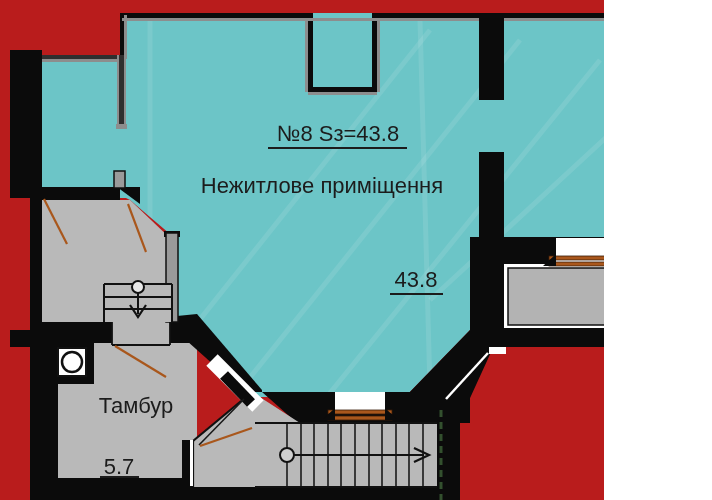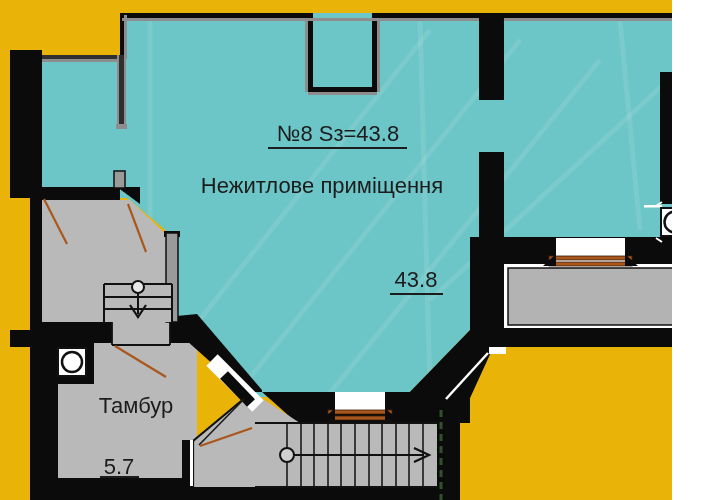--- a/index.html
+++ b/index.html
@@ -1,16 +1,16 @@
 <!DOCTYPE html>
 <html><head>
 <meta charset="utf-8">
 <style>
   html,body{margin:0;padding:0;background:#ffffff;}
-  .stage{position:relative;width:672px;height:500px;background:#eab308;overflow:hidden;
+  .stage{position:relative;width:604px;height:500px;background:#b91c1c;overflow:hidden;
          font-family:"Liberation Sans", sans-serif;}
   svg{display:block}
   text{font-family:"Liberation Sans", sans-serif;fill:#1c1c1c;}
   .lbl{font-size:22px;}
 </style>
 </head>
 <body>
 
 <div class="stage">
 <svg width="712" height="500" viewBox="0 0 712 500">

